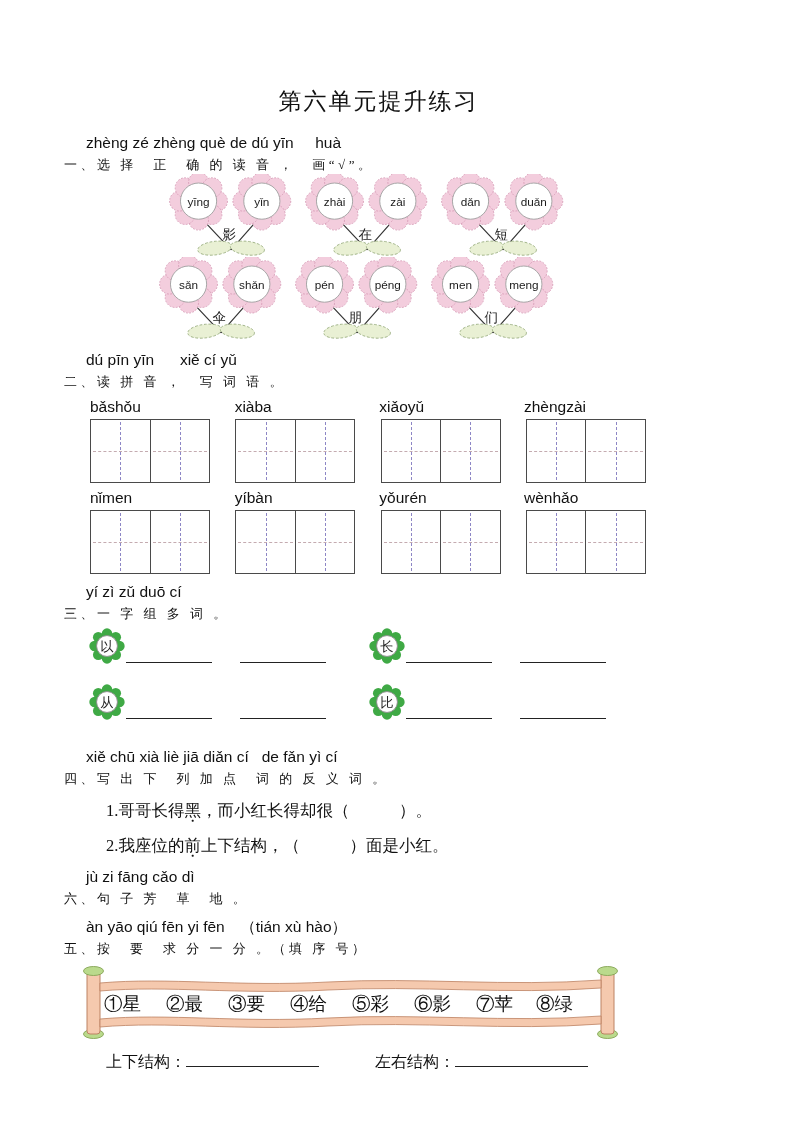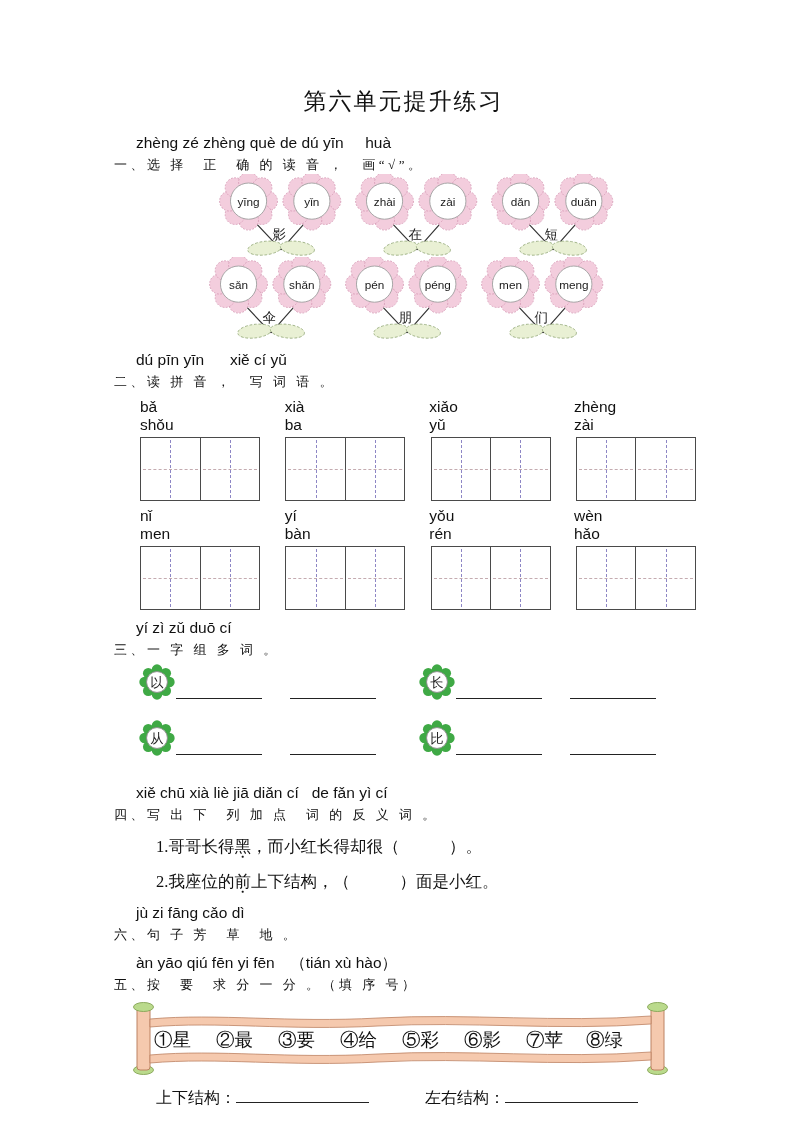--- a/index.html
+++ b/index.html
@@ -1,18 +1,18 @@
 <!DOCTYPE html>
 <html><head>
 <meta charset="utf-8">
 <style>
   html,body{margin:0;padding:0;background:#fff;}
   .page{
     width:793px;height:1122px;background:#ffffff;box-sizing:border-box;
-    padding:86px 100px 0 114px;overflow:hidden;position:relative;
+    padding:86px 100px 0 64px;overflow:hidden;position:relative;
     font-family:"Liberation Serif","DejaVu Serif",serif;color:#111;
   }
   .title{
     text-align:center;font-size:23px;letter-spacing:2px;margin:0 0 16px 0;
     font-weight:400;
   }
   .pinyin{
     font-family:"Liberation Sans","DejaVu Sans",sans-serif;
     font-size:15.5px;white-space:pre;margin-left:22px;line-height:1.35;
   }
@@ -25,22 +25,22 @@
   .fcenter{fill:#fff;stroke:#9f9f9f;stroke-width:1;}
   .stem{stroke:#333;stroke-width:1.3;fill:none;}
   .leaf{fill:#e9f0d4;stroke:#93a878;stroke-width:.9;stroke-dasharray:3 2;}
   .fp-pinyin{font-family:"Liberation Sans","DejaVu Sans",sans-serif;font-size:13px;text-anchor:middle;fill:#1a1a1a;}
   .fp-char{font-family:"Liberation Serif","DejaVu Serif",serif;font-size:15px;text-anchor:middle;fill:#222;}
   .fp-row{display:flex;justify-content:center;width:436px;margin-left:86px;}
   .fp-row.second{margin-left:76px;margin-top:-2px;}
   
   .grid-zone{width:556px;margin-left:26px;}
   .plabels{display:flex;justify-content:space-between;margin:6px 0 3px 0;}
-  .plabel-group{width:122px;display:flex;justify-content:center;
-    font-family:"Liberation Sans","DejaVu Sans",sans-serif;font-size:15.5px;flex-direction:column;}
+  .plabel-group{width:122px;display:flex;justify-content:flex-start;
+    font-family:"Liberation Sans","DejaVu Sans",sans-serif;font-size:15.5px;}
   .tzg-row{display:flex;justify-content:space-between;}
   .tzg{display:flex;width:120px;height:64px;border:1.8px solid #4a4a4a;background:#fff;box-sizing:border-box;}
   .tzg .cell{flex:1;position:relative;}
   .tzg .cell + .cell{border-left:1.8px solid #4a4a4a;}
   .tzg .cell::before{content:"";position:absolute;left:50%;top:2px;bottom:2px;border-left:1.5px dashed #8d86c5;}
   .tzg .cell::after{content:"";position:absolute;top:50%;left:2px;right:2px;border-top:1.5px dashed #c4abb0;}
   
   .gpetal{fill:#3fa945;}
   .gcenter{fill:#fff;stroke:#8c8c8c;stroke-width:1;}
   .badge-char{font-family:"Liberation Serif","DejaVu Serif",serif;font-size:14px;text-anchor:middle;fill:#222;}

